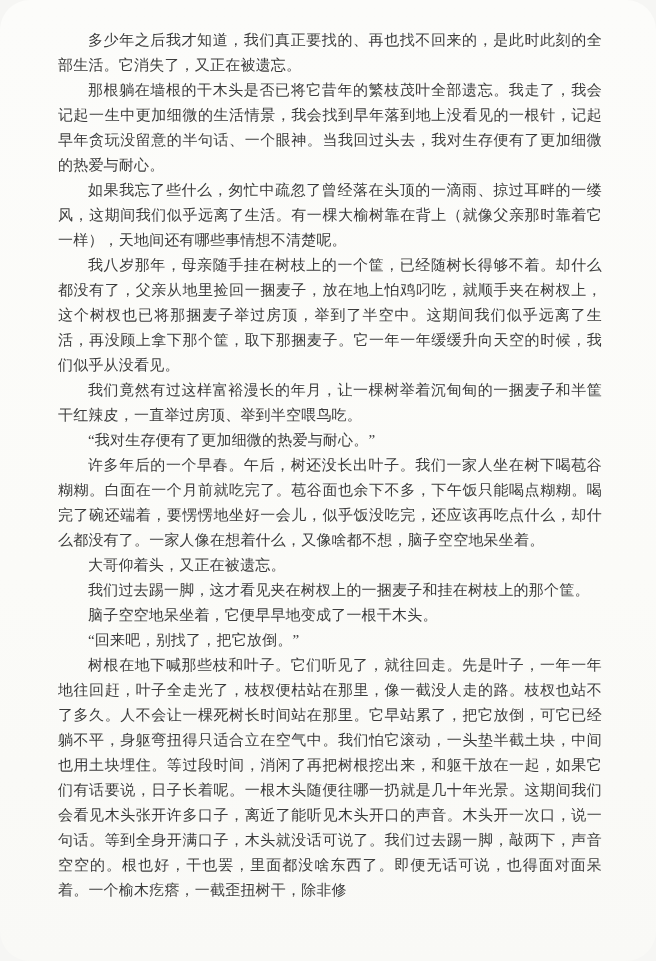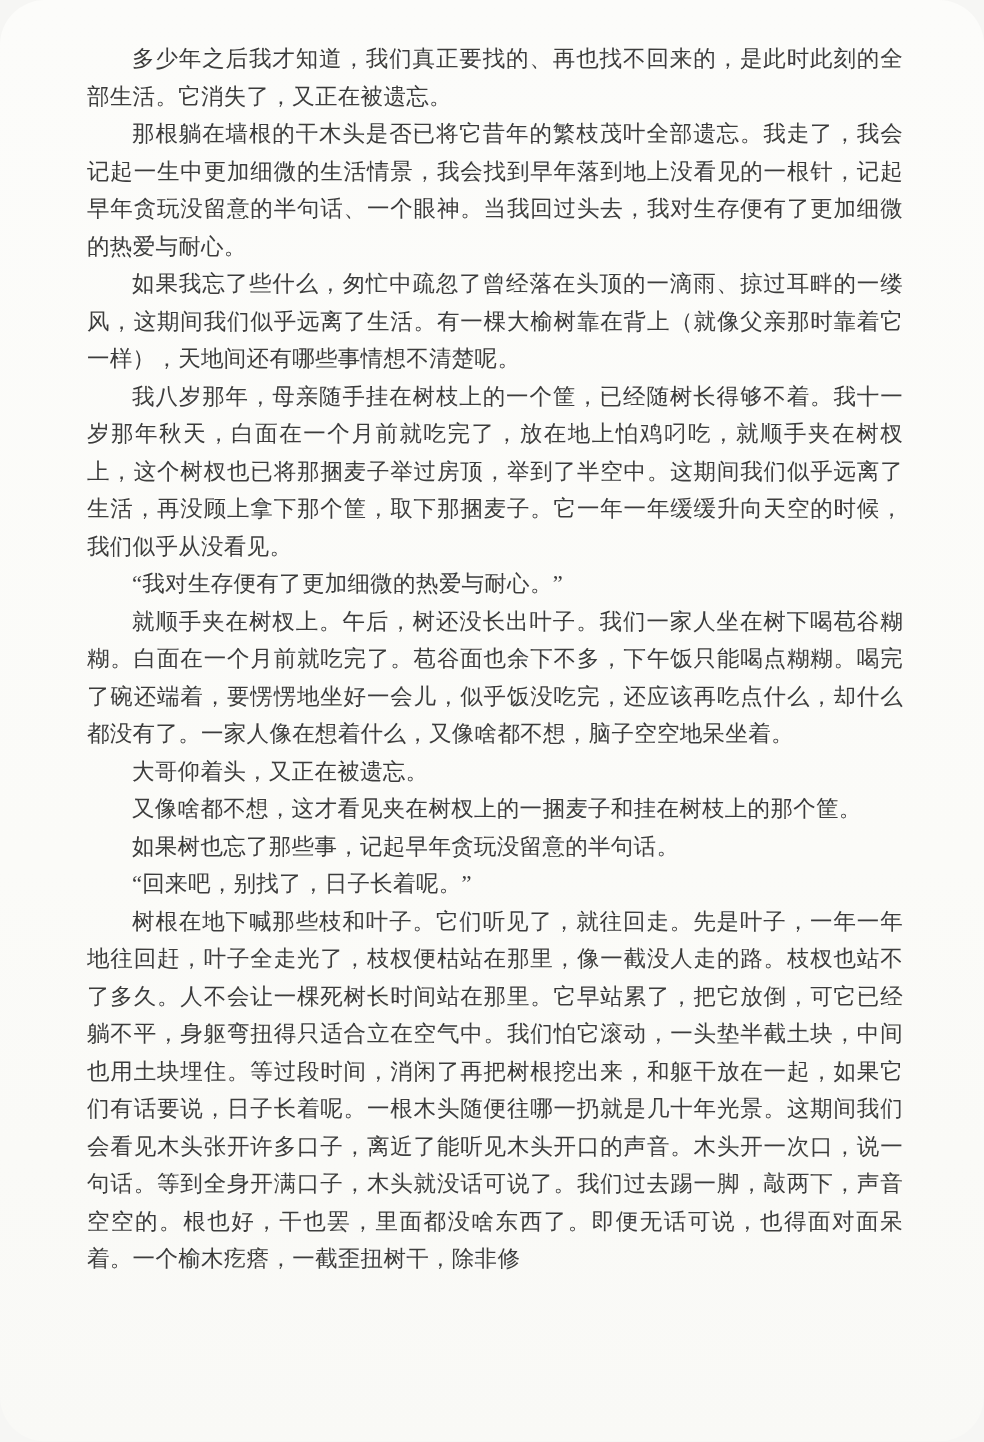--- a/index.html
+++ b/index.html
@@ -30,23 +30,24 @@
   }
 </style>
 </head>
 <body>
 
 <div class="page">
   <div class="passage">
     <p>多少年之后我才知道，我们真正要找的、再也找不回来的，是此时此刻的全部生活。它消失了，又正在被遗忘。</p>
     <p>那根躺在墙根的干木头是否已将它昔年的繁枝茂叶全部遗忘。我走了，我会记起一生中更加细微的生活情景，我会找到早年落到地上没看见的一根针，记起早年贪玩没留意的半句话、一个眼神。当我回过头去，我对生存便有了更加细微的热爱与耐心。</p>
     <p>如果我忘了些什么，匆忙中疏忽了曾经落在头顶的一滴雨、掠过耳畔的一缕风，这期间我们似乎远离了生活。有一棵大榆树靠在背上（就像父亲那时靠着它一样），天地间还有哪些事情想不清楚呢。</p>
-    <p>我八岁那年，母亲随手挂在树枝上的一个筐，已经随树长得够不着。我十一岁那年秋天，白面在一个月前就吃完了，放在地上怕鸡叼吃，就顺手夹在树杈上，这个树杈也已将那捆麦子举过房顶，举到了半空中。这期间我们似乎远离了生活，再没顾上拿下那个筐，取下那捆麦子。它一年一年缓缓升向天空的时候，我们似乎从没看见。</p>
+    <p>我八岁那年，母亲随手挂在树枝上的一个筐，已经随树长得够不着。却什么都没有了，父亲从地里捡回一捆麦子，放在地上怕鸡叼吃，就顺手夹在树杈上，这个树杈也已将那捆麦子举过房顶，举到了半空中。这期间我们似乎远离了生活，再没顾上拿下那个筐，取下那捆麦子。它一年一年缓缓升向天空的时候，我们似乎从没看见。</p>
+    <p>我们竟然有过这样富裕漫长的年月，让一棵树举着沉甸甸的一捆麦子和半筐干红辣皮，一直举过房顶、举到半空喂鸟吃。</p>
     <p>“我对生存便有了更加细微的热爱与耐心。”</p>
-    <p>就顺手夹在树杈上。午后，树还没长出叶子。我们一家人坐在树下喝苞谷糊糊。白面在一个月前就吃完了。苞谷面也余下不多，下午饭只能喝点糊糊。喝完了碗还端着，要愣愣地坐好一会儿，似乎饭没吃完，还应该再吃点什么，却什么都没有了。一家人像在想着什么，又像啥都不想，脑子空空地呆坐着。</p>
+    <p>许多年后的一个早春。午后，树还没长出叶子。我们一家人坐在树下喝苞谷糊糊。白面在一个月前就吃完了。苞谷面也余下不多，下午饭只能喝点糊糊。喝完了碗还端着，要愣愣地坐好一会儿，似乎饭没吃完，还应该再吃点什么，却什么都没有了。一家人像在想着什么，又像啥都不想，脑子空空地呆坐着。</p>
     <p>大哥仰着头，又正在被遗忘。</p>
-    <p>又像啥都不想，这才看见夹在树杈上的一捆麦子和挂在树枝上的那个筐。</p>
-    <p>如果树也忘了那些事，记起早年贪玩没留意的半句话。</p>
-    <p>“回来吧，别找了，日子长着呢。”</p>
+    <p>我们过去踢一脚，这才看见夹在树杈上的一捆麦子和挂在树枝上的那个筐。</p>
+    <p>脑子空空地呆坐着，它便早早地变成了一根干木头。</p>
+    <p>“回来吧，别找了，把它放倒。”</p>
     <p>树根在地下喊那些枝和叶子。它们听见了，就往回走。先是叶子，一年一年地往回赶，叶子全走光了，枝杈便枯站在那里，像一截没人走的路。枝杈也站不了多久。人不会让一棵死树长时间站在那里。它早站累了，把它放倒，可它已经躺不平，身躯弯扭得只适合立在空气中。我们怕它滚动，一头垫半截土块，中间也用土块埋住。等过段时间，消闲了再把树根挖出来，和躯干放在一起，如果它们有话要说，日子长着呢。一根木头随便往哪一扔就是几十年光景。这期间我们会看见木头张开许多口子，离近了能听见木头开口的声音。木头开一次口，说一句话。等到全身开满口子，木头就没话可说了。我们过去踢一脚，敲两下，声音空空的。根也好，干也罢，里面都没啥东西了。即便无话可说，也得面对面呆着。一个榆木疙瘩，一截歪扭树干，除非修</p>
   </div>
 
 </div>
 
 </body></html>

